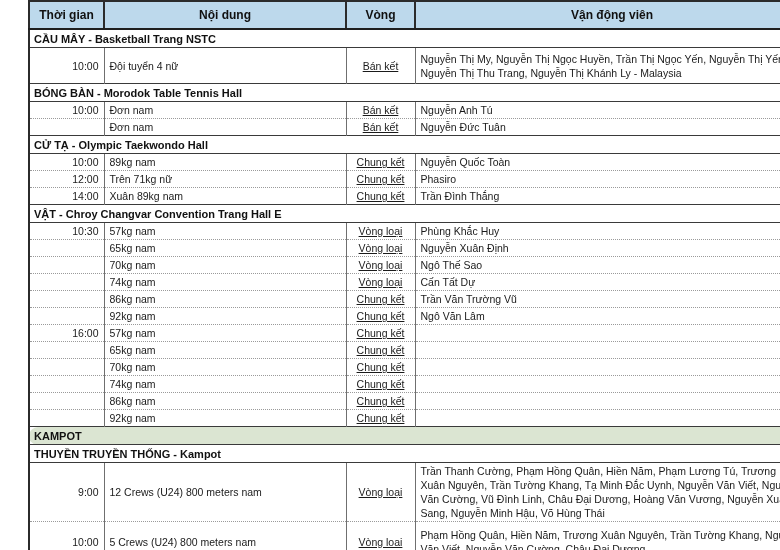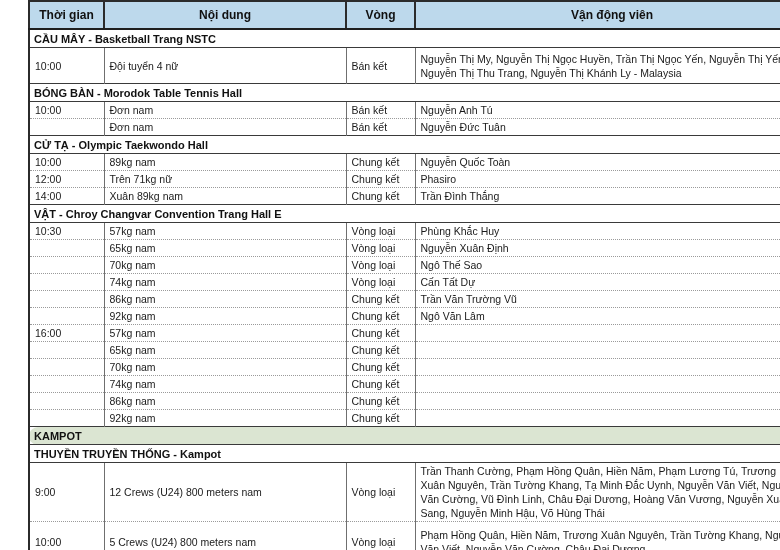--- a/index.html
+++ b/index.html
@@ -48,22 +48,22 @@
     word-wrap: break-word;
   }
 
   tr.data-row { height: 16px; }
   tr.data-row td {
     border-bottom: 1px dotted #9a9a9a;
   }
   tr.data-row td + td {
     border-left: 1px solid #6f6f6f;
   }
-  td.time-cell  { text-align: left; }
-  td.round-cell { text-align: left; }
+  td.time-cell  { text-align: right; }
+  td.round-cell { text-align: center; text-decoration: underline; }
   td.event-cell, td.athletes-cell { text-align: left; }
 
   tr.section-row td {
     font-size: 11px;
     font-weight: bold;
     background: #ffffff;
     border-top: 1px solid #3a3a3a;
     border-bottom: 1px solid #3a3a3a;
     height: 15px;
     padding: 1px 4px;

